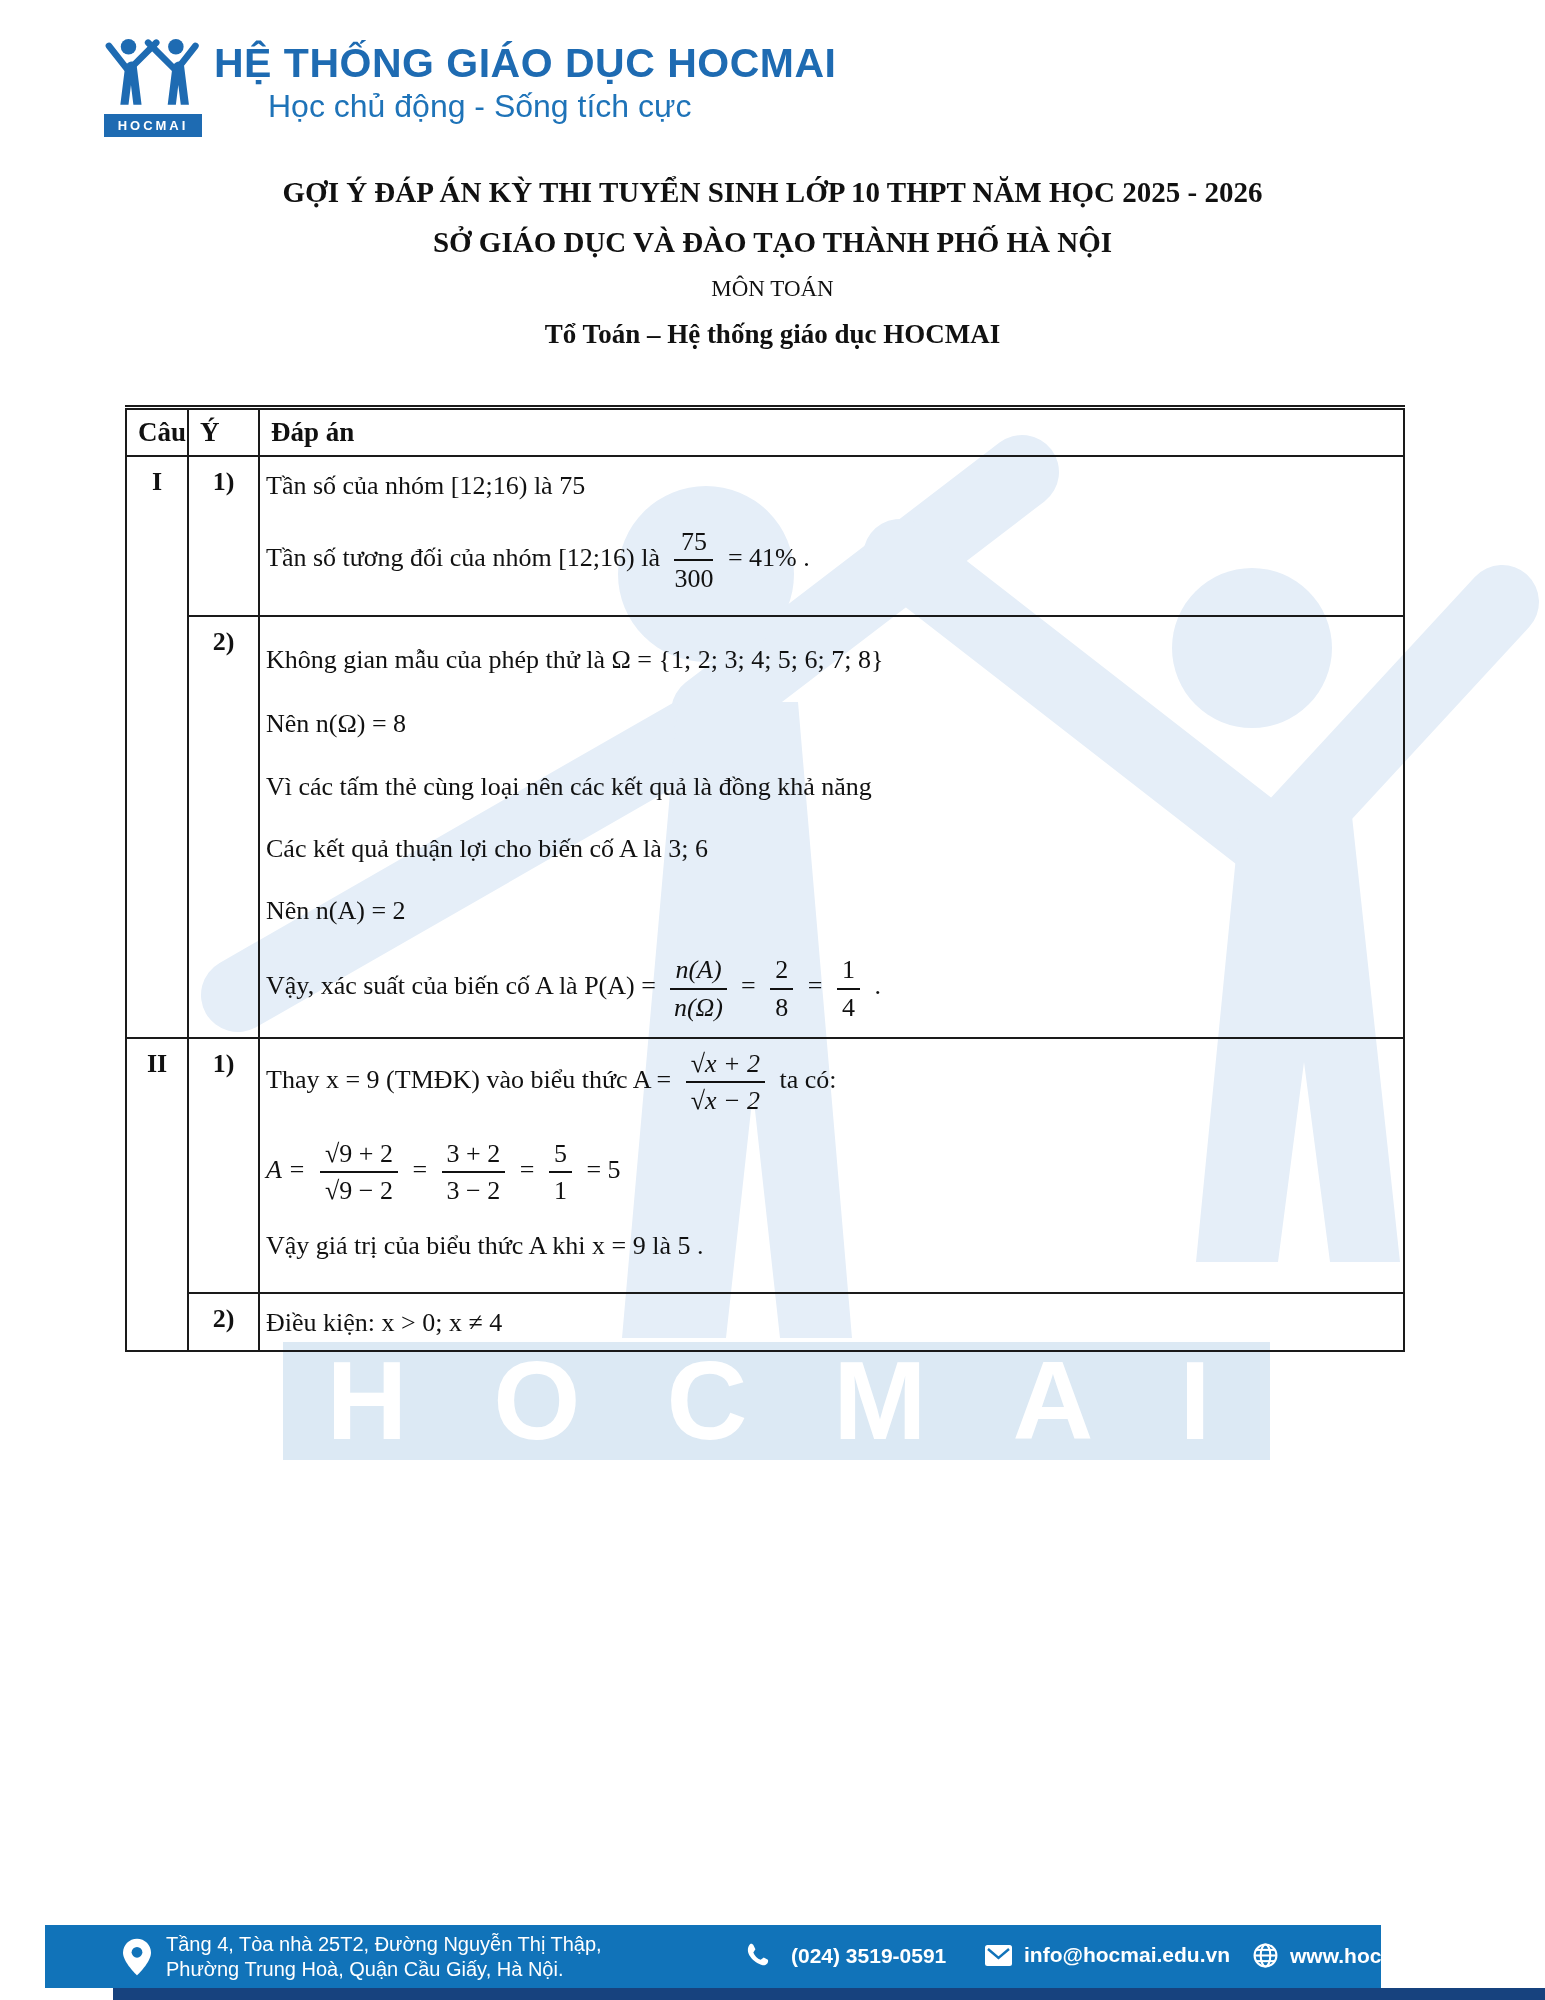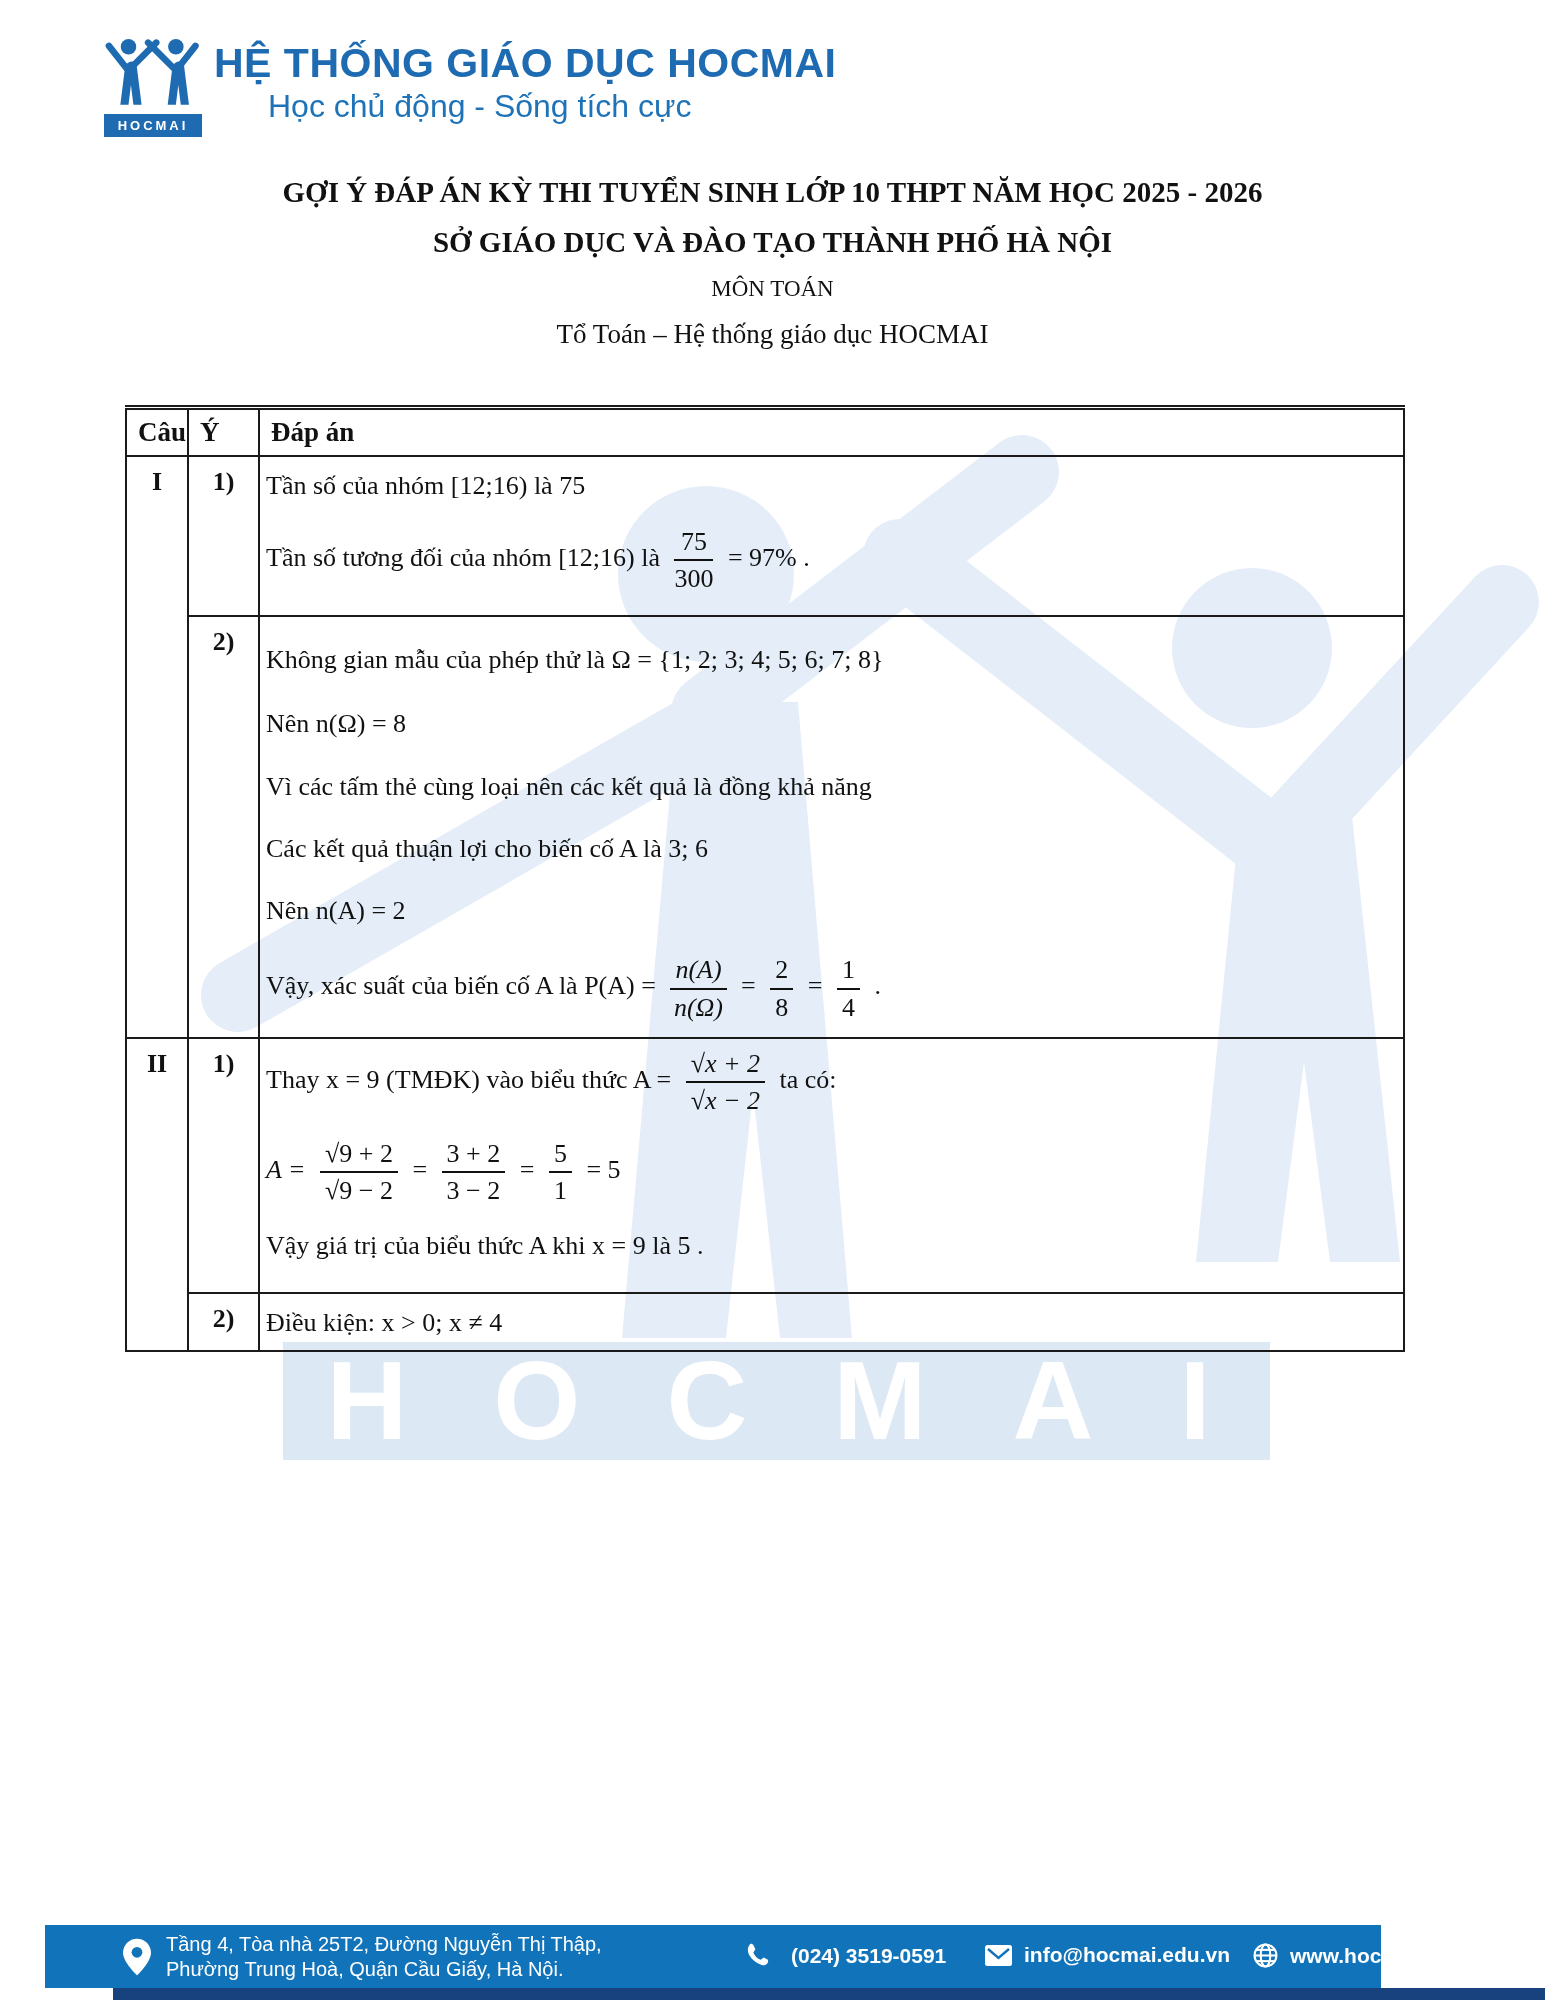--- a/index.html
+++ b/index.html
@@ -23,21 +23,21 @@
   .org-name{position:absolute;left:214px;top:40px;font-family:"Liberation Sans", sans-serif;
             font-weight:bold;font-size:41px;color:#1e6bb2;letter-spacing:0.5px;}
   .tagline{position:absolute;left:268px;top:88px;font-family:"Liberation Sans", sans-serif;
            font-size:32px;color:#1e73b8;}
 
   
   .titles{position:absolute;left:0;top:176px;width:1545px;text-align:center;}
   .t1{font-size:29px;font-weight:bold;margin:0 0 17px 0;}
   .t2{font-size:29px;font-weight:bold;margin:0 0 17px 0;}
   .t3{font-size:23px;font-weight:normal;margin:16px 0 17px 0;}
-  .t4{font-size:27px;font-weight:normal;margin:0;}
+  .t4{font-size:27px;font-weight:bold;margin:0;}
 
   
   table.ans{position:absolute;left:125px;top:405px;width:1280px;border-collapse:collapse;
             table-layout:fixed;background:transparent;}
   table.ans td, table.ans th{border:2px solid #1a1a1a;vertical-align:top;font-size:26px;}
   table.ans tr.head th{border-top:5px double #1a1a1a;font-size:27px;font-weight:bold;
                        text-align:left;padding:7px 0 7px 11px;height:31px;}
   col.c-cau{width:62px;} col.c-y{width:71px;} col.c-ans{width:auto;}
   td.cau{ text-align:center;font-weight:bold;font-size:27px;padding-top:10px;}
   td.yy{  text-align:center;font-weight:bold;font-size:27px;padding-top:10px;}
@@ -131,21 +131,21 @@
       <td class="cau" rowspan="2">I</td>
       <td class="yy">1)</td>
       <td class="ansc">
         <div class="ln">Tần số của nhóm [12;16) là 75</div>
         <div class="ln mt22">
           <span>Tần số tương đối của nhóm [12;16) là</span>
           <span class="frac">
             <span class="num">75</span>
             <span class="den">300</span>
           </span>
-          <span>= 97% .</span>
+          <span>= 41% .</span>
         </div>
       </td>
     </tr>
 
     <tr style="height:422px;">
       <td class="yy">2)</td>
       <td class="ansc">
         <div class="ln mt14">Không gian mẫu của phép thử là Ω = {1; 2; 3; 4; 5; 6; 7; 8}</div>
         <div class="ln mt26">Nên n(Ω) = 8</div>
         <div class="ln mt26">Vì các tấm thẻ cùng loại nên các kết quả là đồng khả năng</div>

